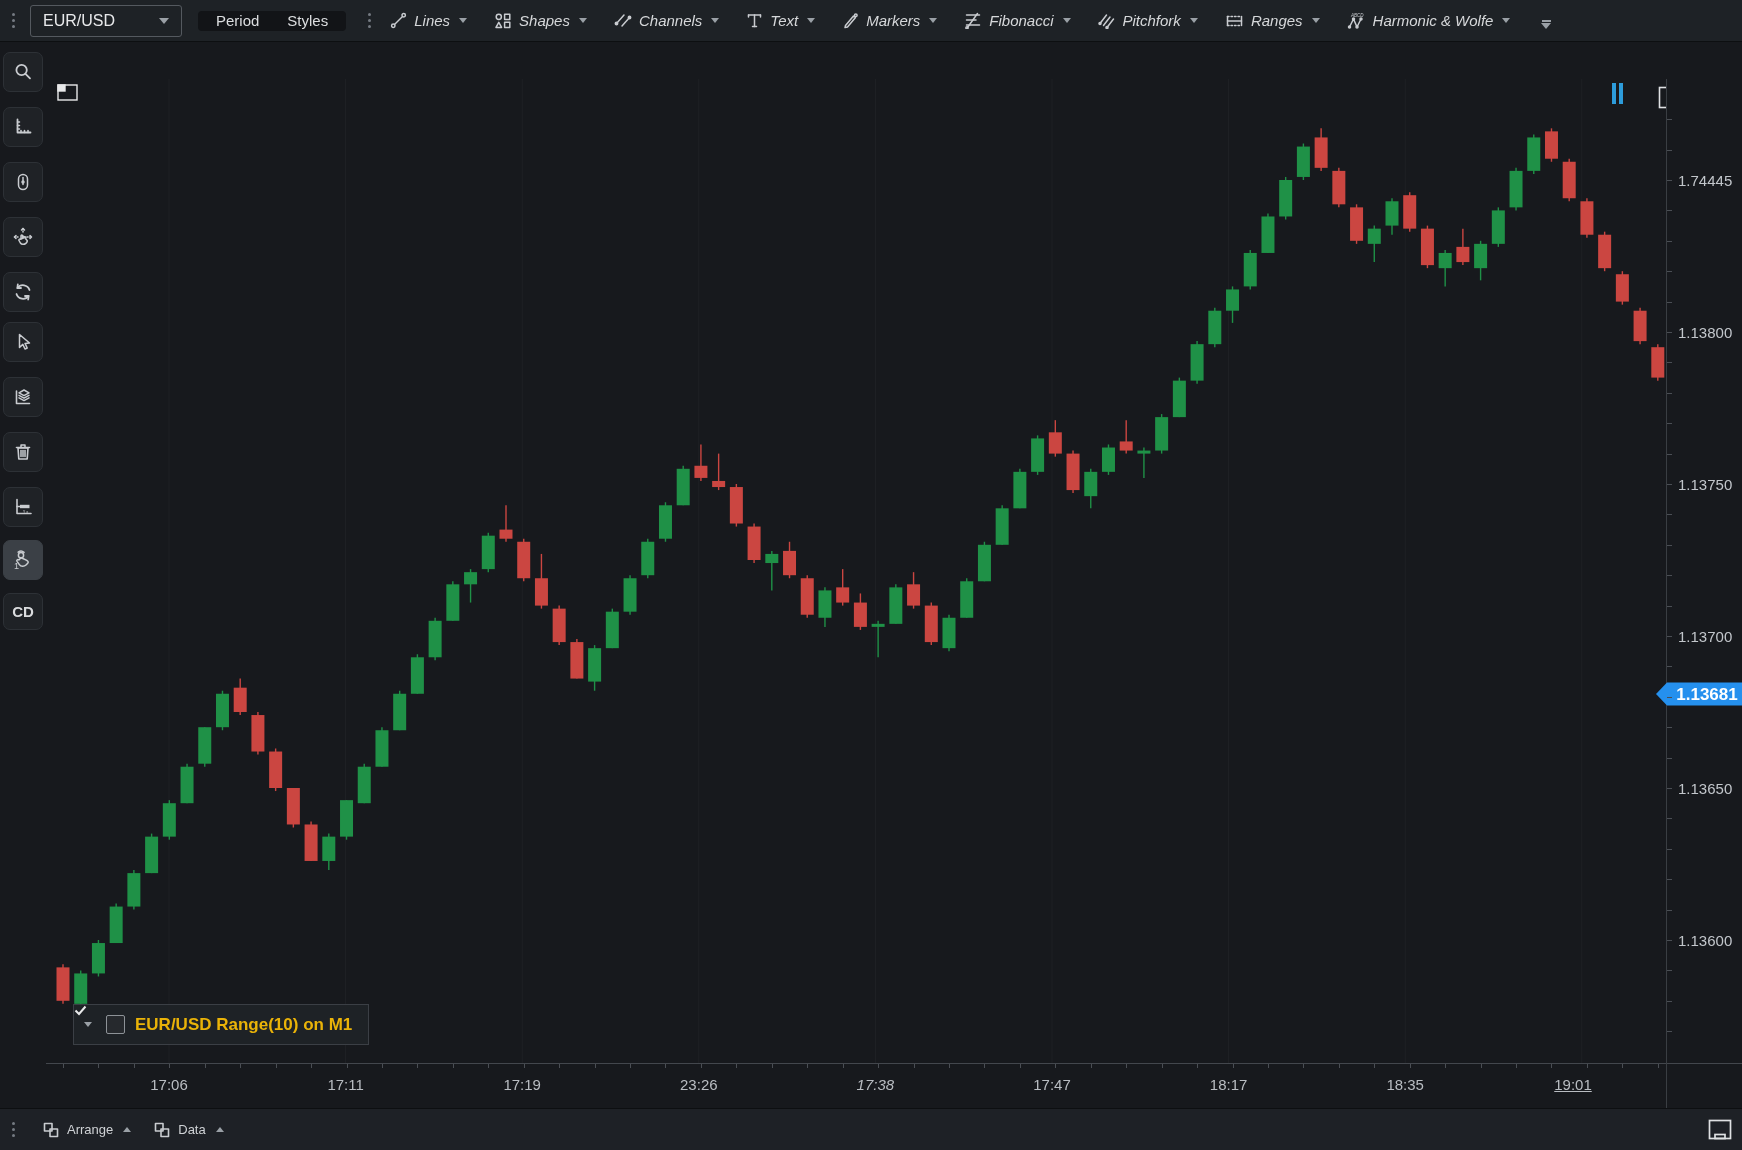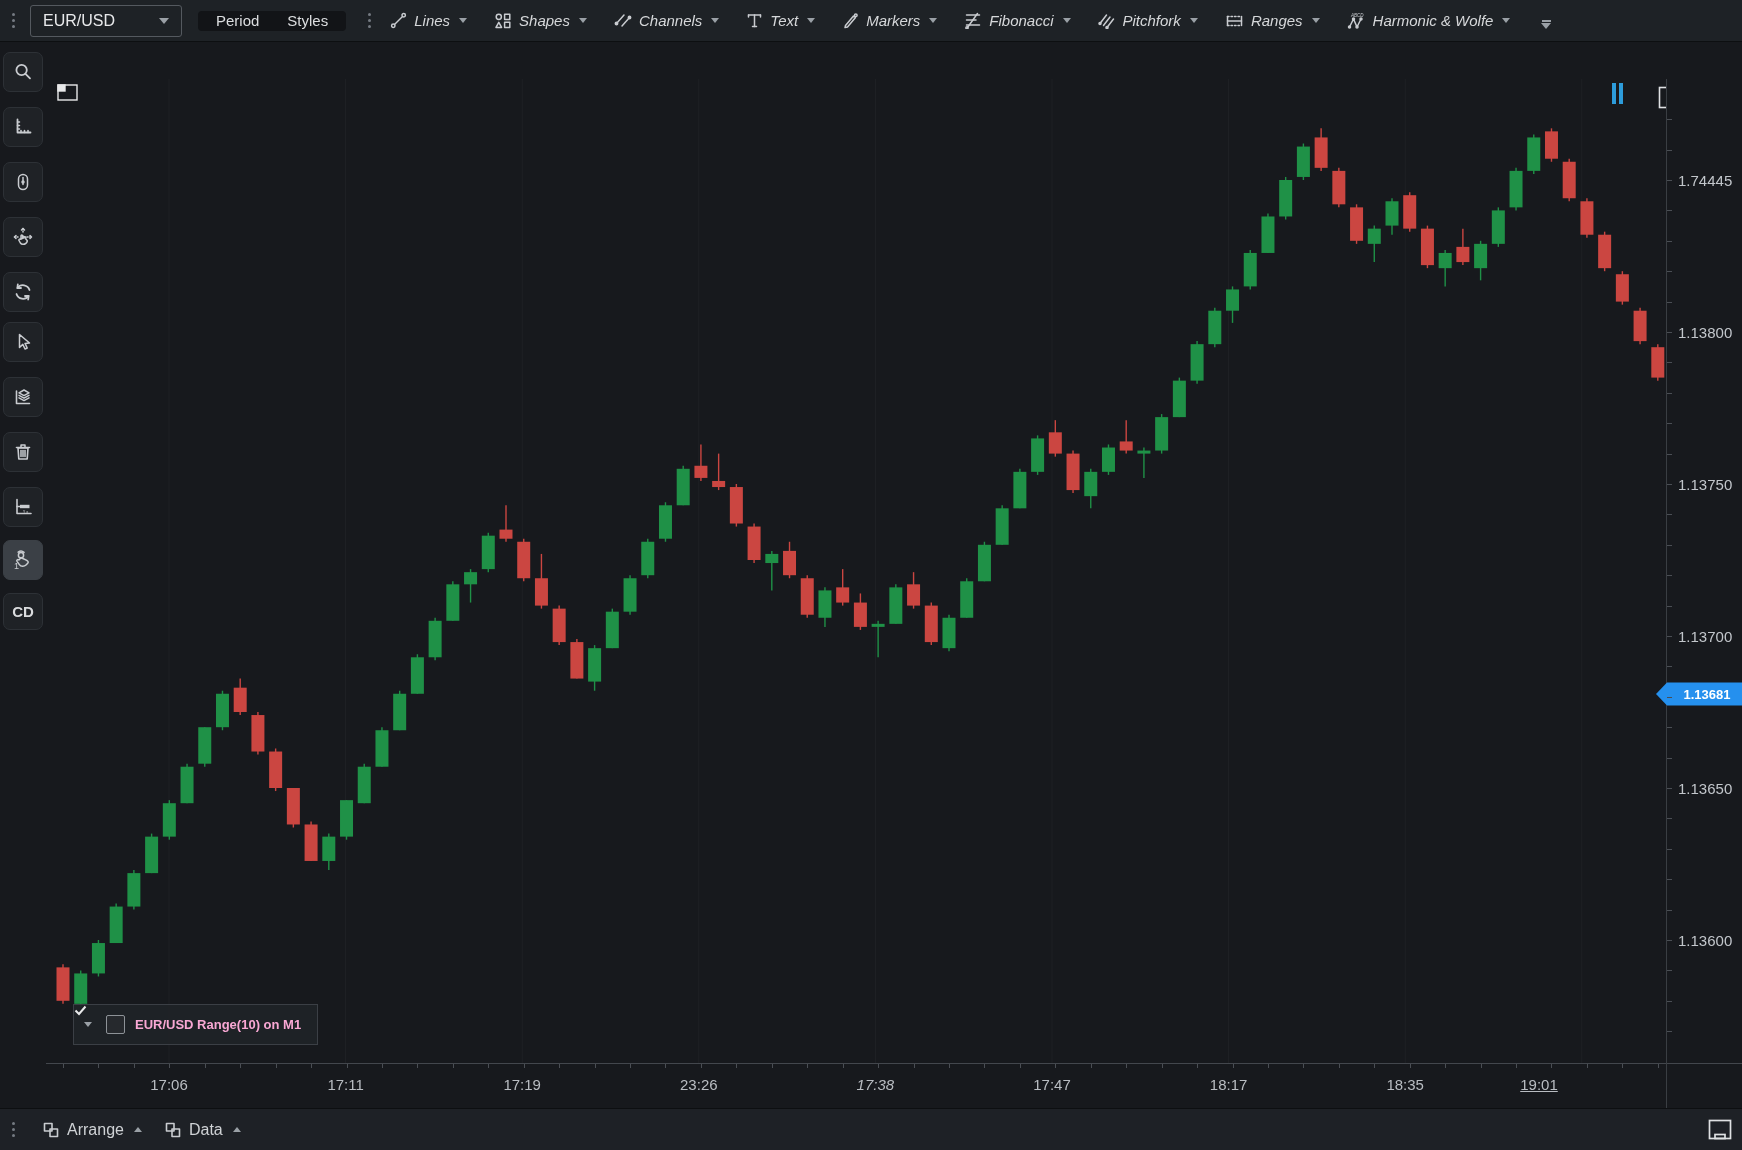--- a/index.html
+++ b/index.html
@@ -52,44 +52,44 @@
   .pause-ind { position:absolute; left:1566px; top:4px; display:flex; gap:3px; cursor:pointer; }
   .pause-ind i { width:4px; height:21px; background:#2d9cdb; }
   .panel-toggle { position:absolute; right:8px; top:7px; color:#dfe1e3; cursor:pointer; }
 
   
   .legend { position:absolute; left:27px; top:925px; height:41px; background:rgba(32,35,39,0.92);
             border:1px solid #3b3f45; display:flex; align-items:center; padding:0 16px 0 10px; }
   .legend .caret-down { border-left-width:4px; border-right-width:4px; border-top-width:5px; cursor:pointer; }
   .checkbox { width:19px; height:19px; background:#26292d; border:1px solid #8d9297; border-radius:2px;
               margin:0 10px 0 14px; display:flex; align-items:center; justify-content:center; cursor:pointer; }
-  .legend .leg-label { font-size:13px; font-weight:bold; color:#f9a8d4; white-space:nowrap; }
+  .legend .leg-label { font-size:17px; font-weight:bold; color:#eab308; white-space:nowrap; }
 
   
   .price-axis { position:absolute; left:1666px; top:79px; width:76px; height:984px; cursor:ns-resize; }
   .price-axis .axis-sep { position:absolute; left:0; top:0; width:1px; height:984px; background:#3a3e43; }
   .ptick { position:absolute; left:1px; width:5px; height:1px; background:#4a4e54; }
   .plabel { position:absolute; left:12px; font-size:15px; color:#c2c6cb; transform:translateY(-50%); }
   .price-badge { position:absolute; left:-10px; width:86px; height:25px; transform:translateY(-50%); }
   .price-badge svg { position:absolute; left:0; top:0; }
   .price-badge span { position:absolute; left:16px; top:0; width:70px; height:25px; line-height:25px;
-                      text-align:center; font-size:13px; font-weight:bold; color:#fff; }
+                      text-align:center; font-size:17px; font-weight:bold; color:#fff; }
 
   
   .time-axis { position:absolute; left:46px; top:1063px; width:1696px; height:45px; cursor:ew-resize; }
   .time-axis .axis-line { position:absolute; left:0; top:0; width:1696px; height:1px; background:#43474d; }
   .ttick { position:absolute; top:1px; width:1px; height:4px; background:#4a4e54; }
   .tlabel2 { position:absolute; top:13px; transform:translateX(-50%); font-size:15px; color:#b9bdc2; }
   .taxis-sep { position:absolute; left:1620px; top:0; width:1px; height:45px; background:#3a3e43; }
 
   
   .bottombar { position:absolute; left:0; top:1108px; width:1742px; height:42px; background:#1e2126;
                border-top:1px solid #0d0f11; display:flex; align-items:center; }
   .bb-group { display:flex; align-items:center; gap:7px; margin-left:22px; cursor:pointer; color:#c9ccd0; }
-  .bb-group .bblabel { font-size:16px; color:#cfd2d5; }
+  .bb-group .bblabel { font-size:13px; color:#cfd2d5; }
   .bb-group .caret-up { border-left-width:4px; border-right-width:4px; border-bottom-width:5px; margin-left:3px; }
   .bb-spacer { flex:1; }
   .monitor-btn { margin-right:10px; color:#dfe1e3; cursor:pointer; display:flex; }
 </style>
 </head>
 <body>
 
 <div id="app">
 
   <div class="topbar">
@@ -663,21 +663,21 @@
       <i class="ttick" style="left: 1576.36px;"></i>
       <i class="ttick" style="left: 1611.8px;"></i>
       <span class="tlabel2" style="left: 123px;">17:06</span>
       <span class="tlabel2" style="left: 299.6px;">17:11</span>
       <span class="tlabel2" style="left: 476.2px;">17:19</span>
       <span class="tlabel2" style="left: 652.8px;">23:26</span>
       <span class="tlabel2" style="left: 829.4px; font-style: italic;">17:38</span>
       <span class="tlabel2" style="left: 1006px;">17:47</span>
       <span class="tlabel2" style="left: 1182.6px;">18:17</span>
       <span class="tlabel2" style="left: 1359.2px;">18:35</span>
-      <span class="tlabel2" style="left: 1493px; text-decoration: underline;">19:01</span>
+      <span class="tlabel2" style="left: 1527px; text-decoration: underline;">19:01</span>
     </div>
 
   <div class="bottombar">
     <div class="dots-handle">
         <i></i>
         <i></i>
         <i></i>
       </div>
     <div id="bottomGroups" style="display:flex;align-items:center;">
         <div class="bb-group">

